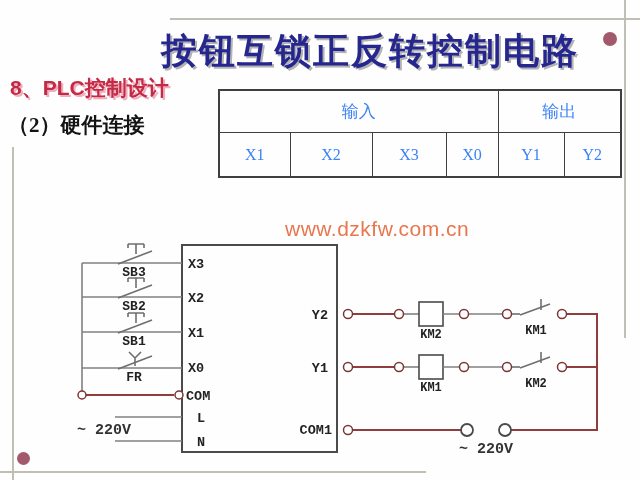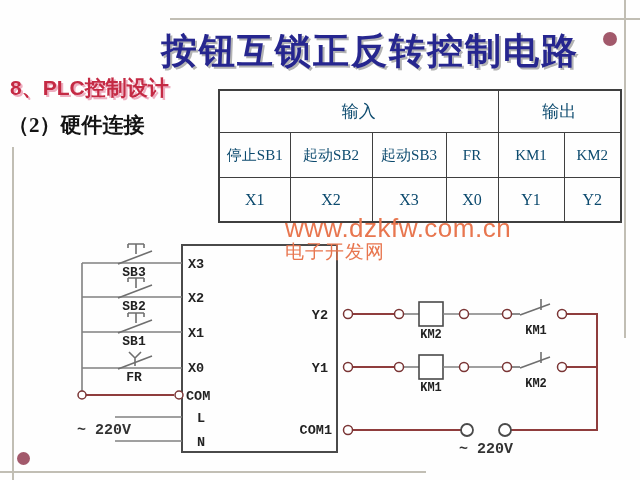--- a/index.html
+++ b/index.html
@@ -9,25 +9,25 @@
   .dot{position:absolute;border-radius:50%;background:#a2596b;}
   .title{position:absolute;left:150px;top:27px;width:440px;text-align:center;
          font-size:36px;font-weight:bold;letter-spacing:2px;color:#26268f;
          text-shadow:2px 2px 0 #b3b3b3;white-space:nowrap;}
   .section{position:absolute;left:10px;top:74px;font-size:21px;font-weight:bold;
            color:#c42a44;text-shadow:2px 2px 0 #eeaec0;white-space:nowrap;}
   .subsection{position:absolute;left:8px;top:102px;font-size:21px;font-weight:600;
               color:#141414;font-family:"Liberation Serif","DejaVu Serif",serif;white-space:nowrap;margin-top:9px;}
   .watermark{position:absolute;left:285px;top:217px;color:#e8764f;line-height:23px;
              font-family:"Liberation Sans",sans-serif;z-index:5;}
-  .watermark .l1{font-size:26px;letter-spacing:0.5px;}
+  .watermark .l1{font-size:21px;letter-spacing:0.5px;}
   .watermark .l2{font-size:19px;letter-spacing:1px;}
   table.io{position:absolute;left:218px;top:89px;width:402px;border-collapse:collapse;
            table-layout:fixed;font-family:"Liberation Serif","DejaVu Serif",serif;
-           color:#0c4a6e;background:#fefefe;}
+           color:#3b82f6;background:#fefefe;}
   table.io td{border:1.5px solid #3f3f3f;text-align:center;vertical-align:middle;
               padding:0;overflow:hidden;}
   table.io{border:2px solid #3f3f3f;}
   tr.hdr td{height:41px;font-size:17px;}
   tr.dev td{height:44px;font-size:15px;}
   tr.adr td{height:43px;font-size:16px;}
   svg text{font-family:"Liberation Mono","DejaVu Sans Mono",monospace;font-weight:bold;fill:#222;}
   svg .term{font-size:13.5px;}
   svg .lbl{font-size:13px;}
   svg .km{font-size:12px;}
@@ -45,44 +45,35 @@
   <div class="guide" style="left:0;top:471px;width:426px;height:2px;"></div>
   <div class="dot" style="left:603px;top:32px;width:14px;height:14px;"></div>
   <div class="dot" style="left:17px;top:452px;width:13px;height:13px;"></div>
 
   <div class="title">按钮互锁正反转控制电路</div>
   <div class="section">8、PLC控制设计</div>
   <div class="subsection">（2）硬件连接</div>
 
   <div class="watermark">
     <div class="l1">www.dzkfw.com.cn</div>
-    <div class="l2">电子开发网</div>
   </div>
 
   <table class="io">
     <colgroup>
       <col style="width:71px">
         <col style="width:82px">
         <col style="width:74px">
       <col style="width:52px">
         <col style="width:66px">
         <col style="width:57px">
     </colgroup>
     <tbody>
         <tr class="hdr">
       <td colspan="4">输入</td>
       <td colspan="2">输出</td>
-    </tr>
-    <tr class="dev">
-      <td>停止SB1</td>
-      <td>起动SB2</td>
-      <td>起动SB3</td>
-      <td>FR</td>
-      <td>KM1</td>
-      <td>KM2</td>
     </tr>
     <tr class="adr">
       <td>X1</td>
       <td>X2</td>
       <td>X3</td>
       <td>X0</td>
       <td>Y1</td>
       <td>Y2</td>
     </tr>
   </tbody>

